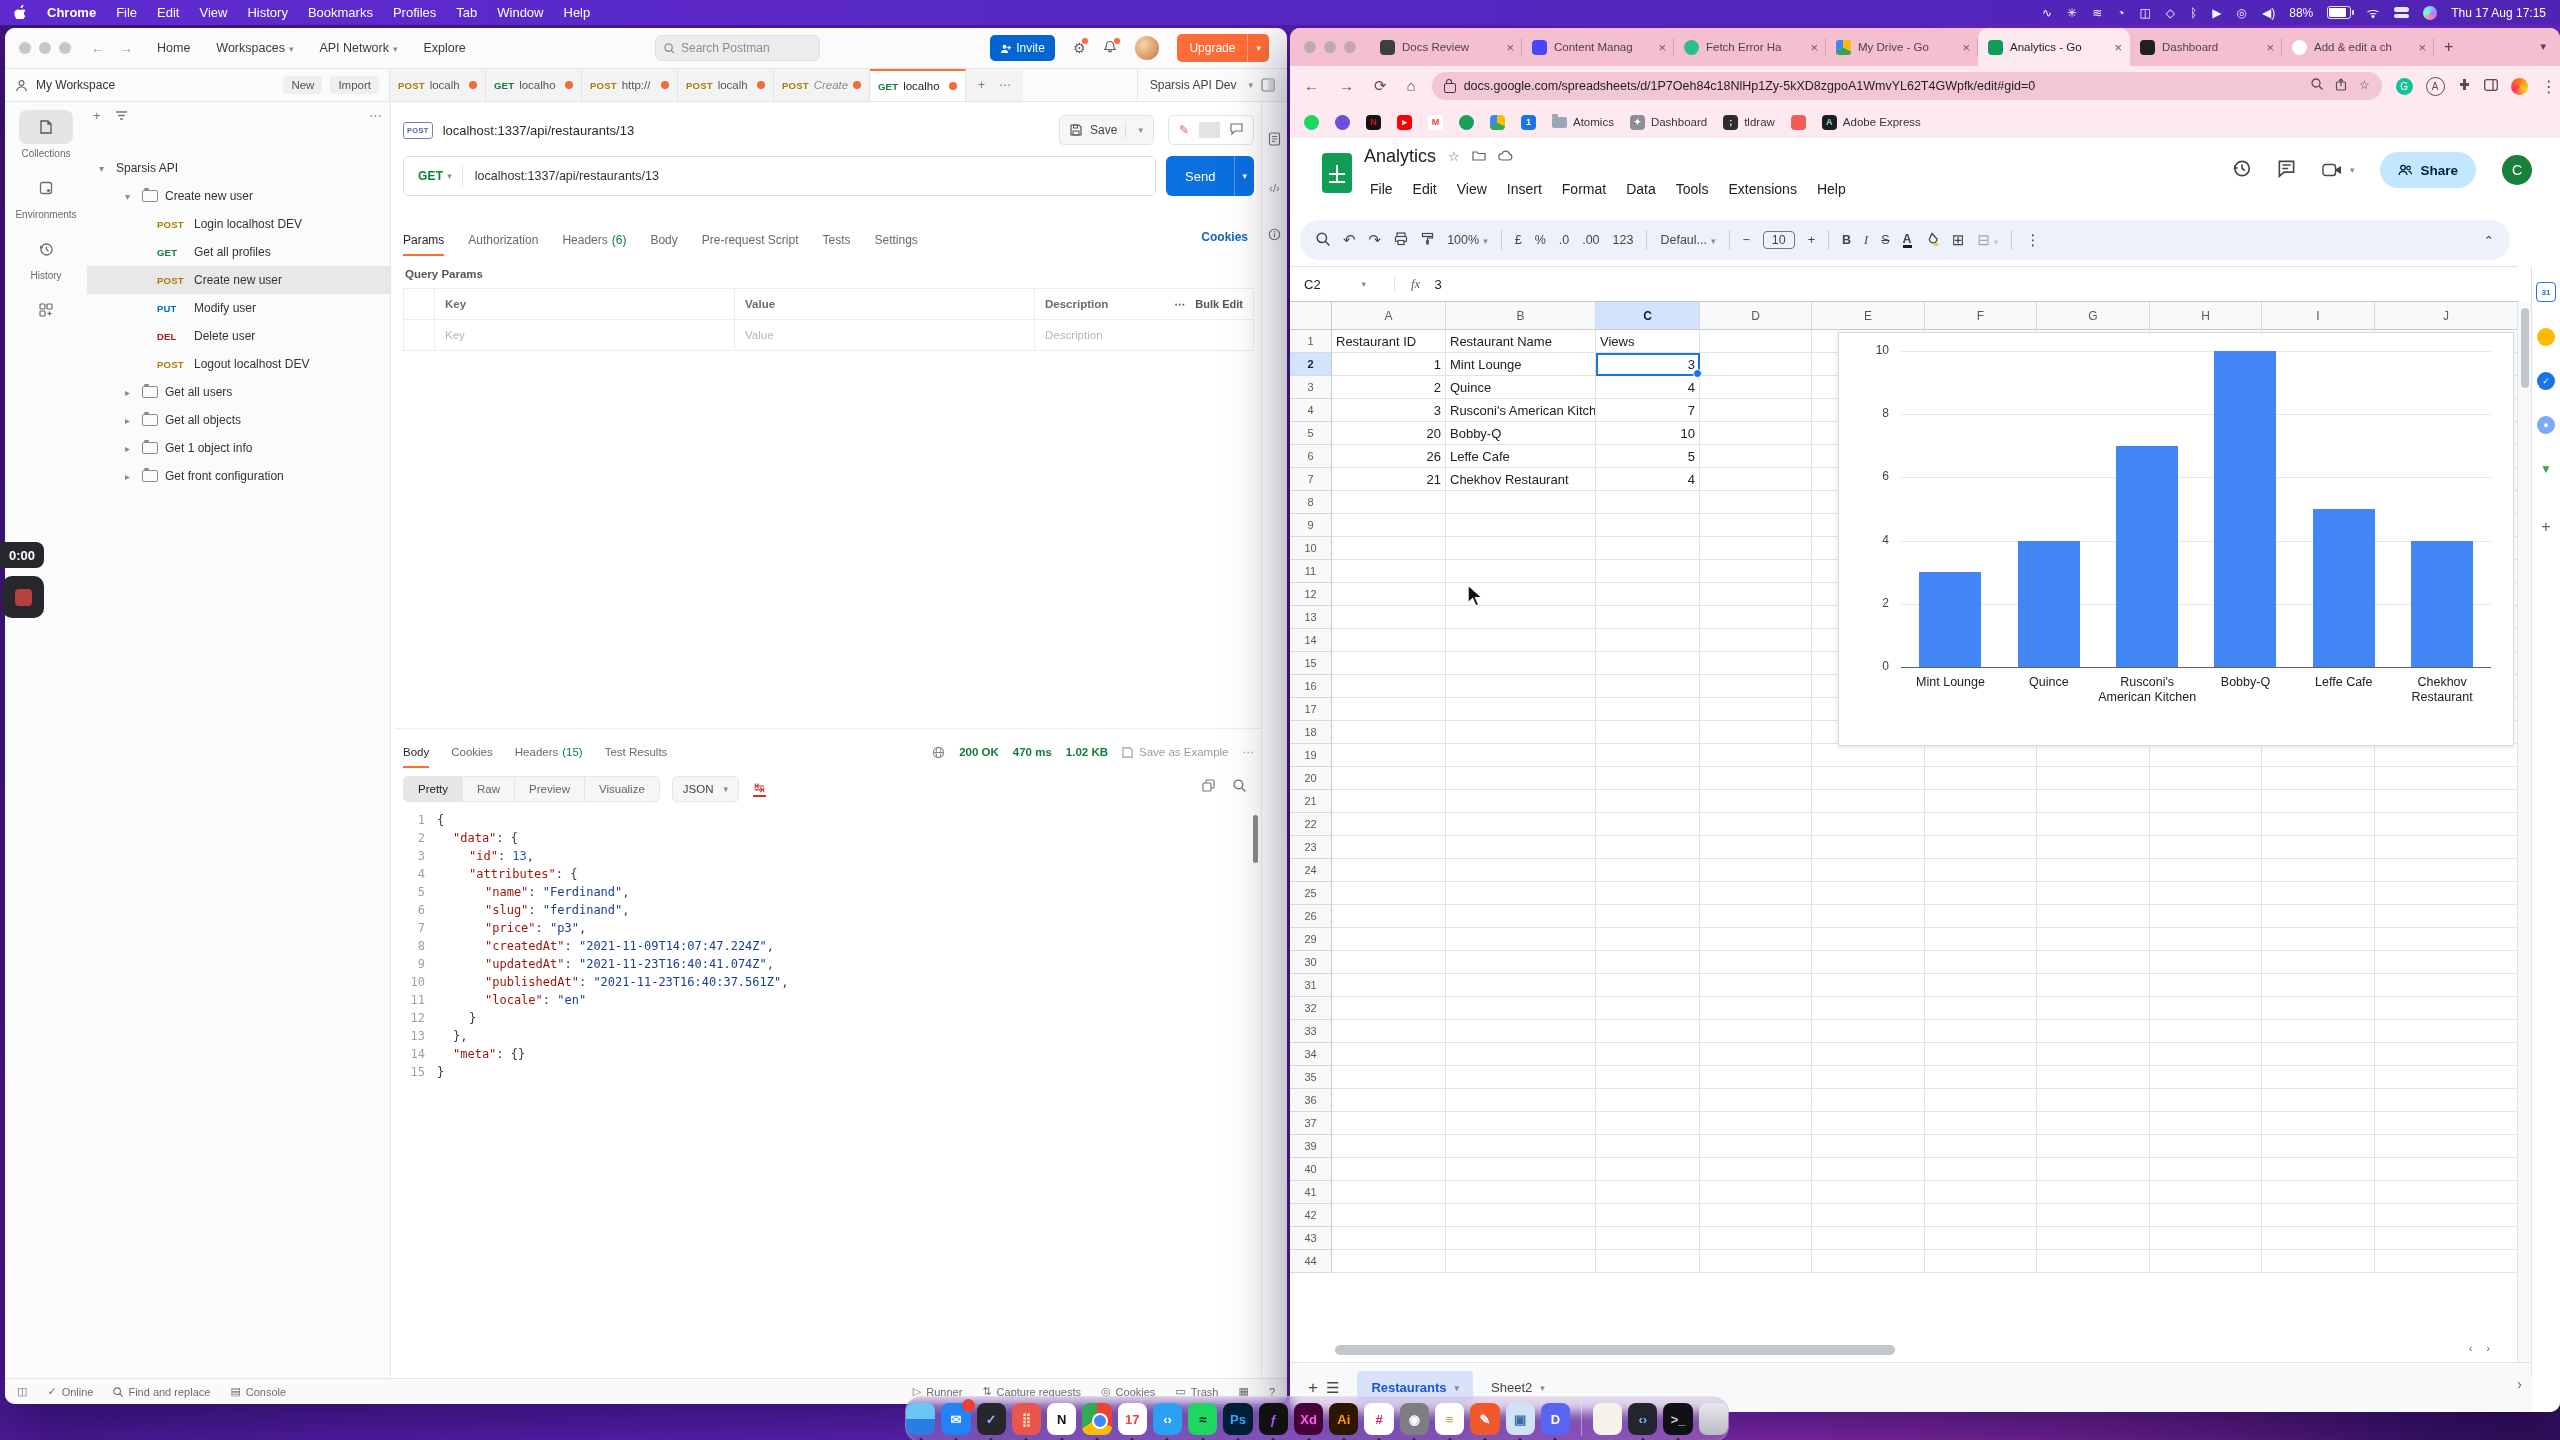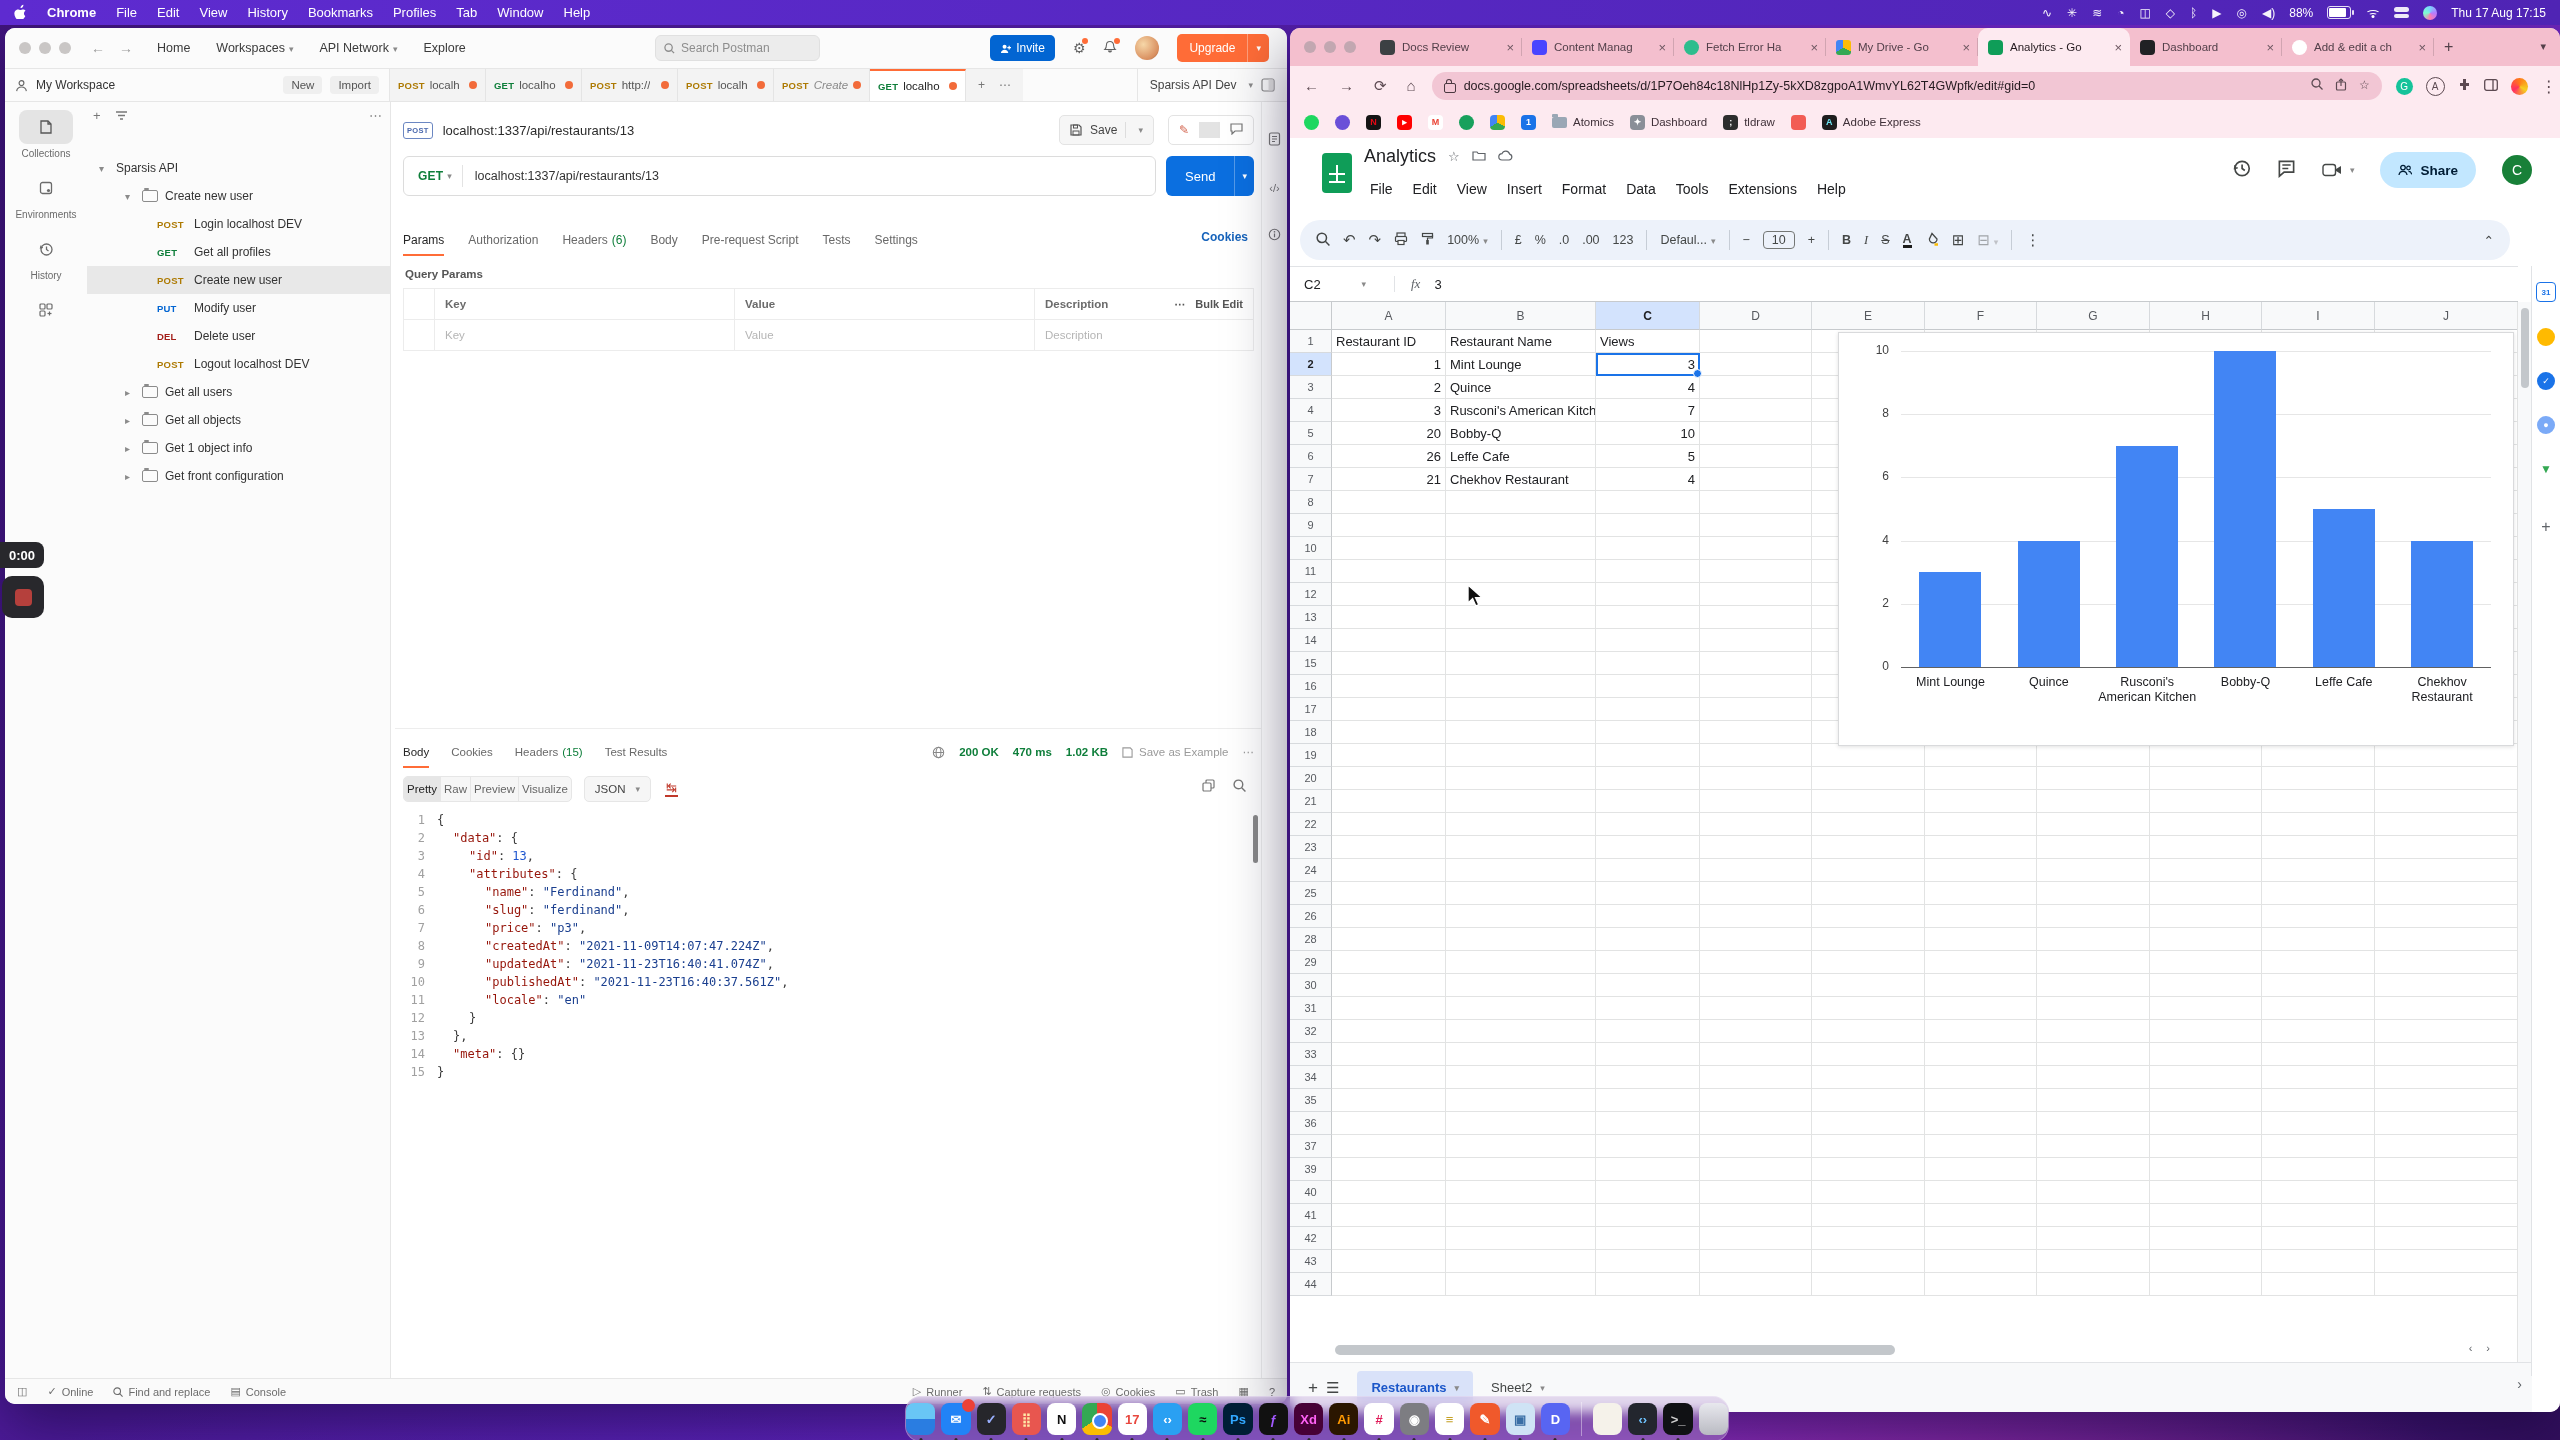--- a/index.html
+++ b/index.html
@@ -125,21 +125,21 @@
   .qp-ph{color:#b5b5b5;font-size:11.5px;}
   .qp-actions{display:flex;align-items:center;gap:10px;padding-right:10px;color:#555;font-size:11px;margin-left:auto;}
 
   .pm-resp{position:absolute;left:0;right:0;top:626px;bottom:0;border-top:1px solid #ededed;}
   .resp-head{position:absolute;left:8px;right:8px;top:8px;height:30px;display:flex;align-items:center;gap:22px;font-size:11.5px;color:#696969;}
   .resp-meta{margin-left:auto;display:flex;align-items:center;gap:14px;}
   .resp-meta .g{color:#0e7e3a;font-weight:bold;}
   .resp-meta .mut{color:#9a9a9a;display:flex;gap:6px;align-items:center;}
   .resp-views{position:absolute;left:8px;top:44px;height:32px;display:flex;align-items:center;gap:4px;}
   .view-seg{display:flex;background:#f6f6f6;border:1px solid #e6e6e6;border-radius:5px;overflow:hidden;}
-  .vtab{padding:6px 3px;color:#666;font-size:11.5px;border-right:1px solid #e6e6e6;}
+  .vtab{padding:6px 14px;color:#666;font-size:11.5px;border-right:1px solid #e6e6e6;}
   .vtab:last-child{border-right:none;}
   .vtab.active{background:#e6e6e6;color:#222;}
   .fmt-dd{margin-left:8px;display:flex;align-items:center;gap:6px;background:#f6f6f6;border:1px solid #e6e6e6;border-radius:5px;padding:6px 10px;color:#444;font-size:11.5px;}
   .wrap-ico{margin-left:10px;color:#c0392b;font-size:13px;border-bottom:2px solid #c0392b;line-height:10px;padding:2px 1px;}
   .resp-tools{position:absolute;right:16px;top:50px;display:flex;gap:18px;color:#777;font-size:14px;}
   #code-lines{position:absolute;left:8px;right:14px;top:82px;bottom:6px;font-family:"DejaVu Sans Mono",monospace;font-size:12px;line-height:18px;overflow:hidden;}
   .code-line{display:flex;}
   .ln{width:22px;text-align:right;color:#a0a0a0;margin-right:12px;flex:none;}
   .tok-k{color:#96150a;} .tok-s{color:#1a3f8f;} .tok-num{color:#1e56cf;} .tok-p{color:#3b3b3b;}
   .resp-thumb{position:absolute;right:4px;top:86px;width:5px;height:48px;background:#8a8a8a;border-radius:3px;}
@@ -1386,33 +1386,20 @@
             <div class="gcell" style="width: 104px;"></div>
             <div class="gcell" style="width: 112px;"></div>
             <div class="gcell" style="width: 113px;"></div>
             <div class="gcell" style="width: 112px;"></div>
             <div class="gcell" style="width: 113px;"></div>
             <div class="gcell" style="width: 112px;"></div>
             <div class="gcell" style="width: 113px;"></div>
             <div class="gcell" style="width: 143px;"></div>
           </div>
           <div class="grow-row">
-            <div class="rownum">28</div>
-            <div class="gcell" style="width: 114px;"></div>
-            <div class="gcell" style="width: 150px;"></div>
-            <div class="gcell" style="width: 104px;"></div>
-            <div class="gcell" style="width: 112px;"></div>
-            <div class="gcell" style="width: 113px;"></div>
-            <div class="gcell" style="width: 112px;"></div>
-            <div class="gcell" style="width: 113px;"></div>
-            <div class="gcell" style="width: 112px;"></div>
-            <div class="gcell" style="width: 113px;"></div>
-            <div class="gcell" style="width: 143px;"></div>
-          </div>
-          <div class="grow-row">
             <div class="rownum">29</div>
             <div class="gcell" style="width: 114px;"></div>
             <div class="gcell" style="width: 150px;"></div>
             <div class="gcell" style="width: 104px;"></div>
             <div class="gcell" style="width: 112px;"></div>
             <div class="gcell" style="width: 113px;"></div>
             <div class="gcell" style="width: 112px;"></div>
             <div class="gcell" style="width: 113px;"></div>
             <div class="gcell" style="width: 112px;"></div>
             <div class="gcell" style="width: 113px;"></div>

